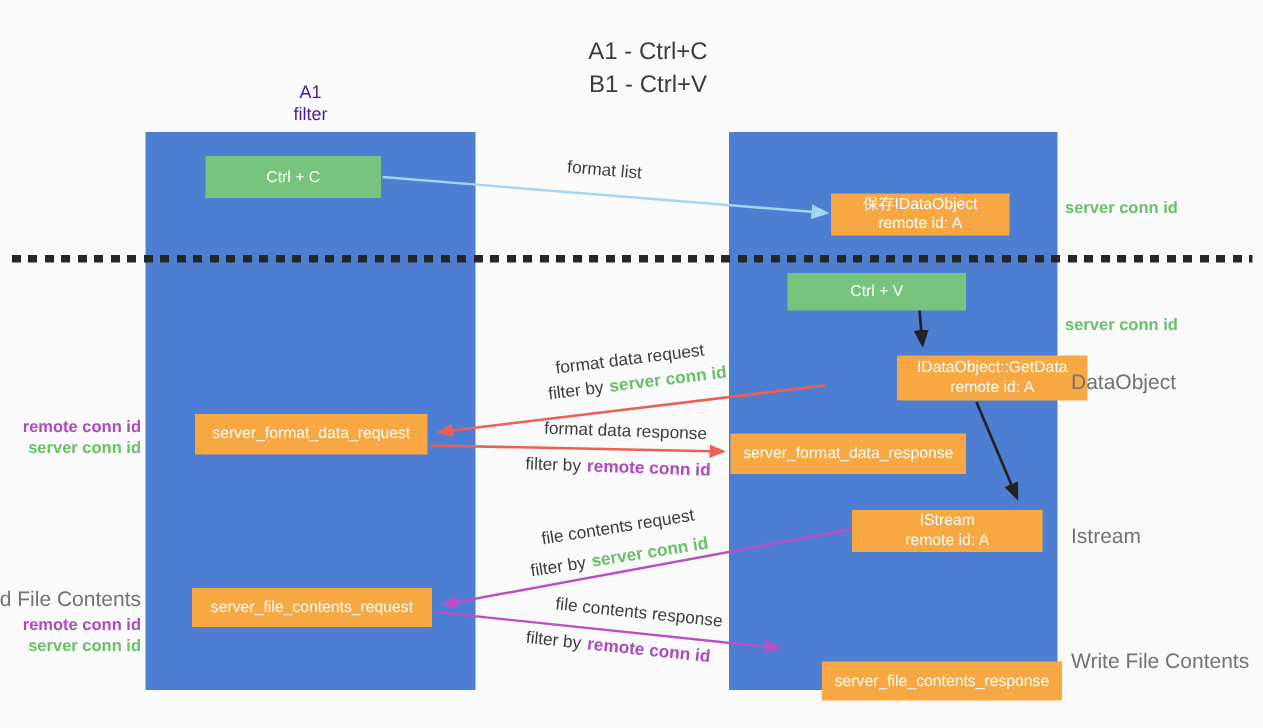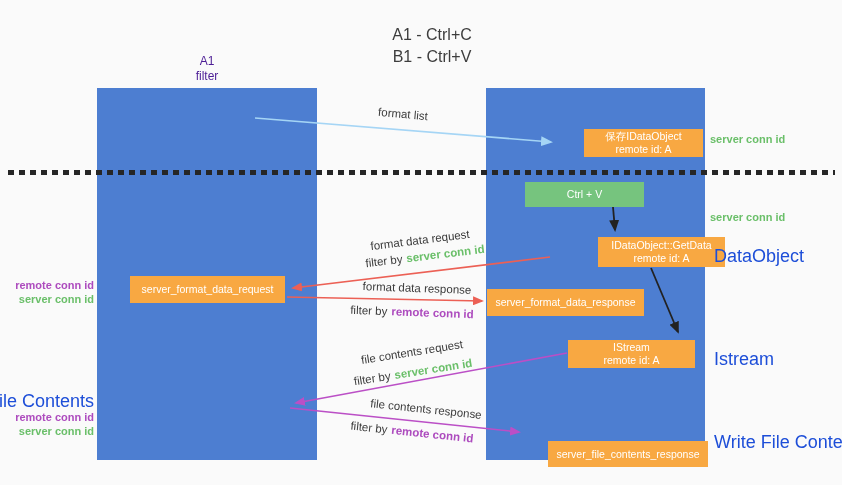--- a/index.html
+++ b/index.html
@@ -20,21 +20,21 @@
   .divider{position:absolute;left:8px;top:170px;width:827px;height:5px;
            background:repeating-linear-gradient(to right,#262626 0 6px,transparent 6px 11px);}
 
   .node{position:absolute;display:flex;flex-direction:column;align-items:center;
         justify-content:center;color:#fff;font-size:10.5px;line-height:13px;
         text-align:center;box-sizing:border-box;}
   .node.green{background:#76c47e;}
   .node.orange{background:#f8a842;}
 
   .arrow-label{position:absolute;white-space:nowrap;font-size:11.5px;color:#3c3c3c;}
-  .side-label{position:absolute;white-space:nowrap;font-size:18px;color:#1d4ed8;}
+  .side-label{position:absolute;white-space:nowrap;font-size:14px;color:#737373;}
   .side-label.stack{text-align:right;right:748px;} 
   .green-txt{color:#6abf69;font-weight:bold;}
   .purple-txt{color:#ad4bbe;font-weight:bold;}
   .gap{margin-left:4px;}
 
   svg.overlay{position:absolute;left:0;top:0;pointer-events:none;}
 </style>
 </head>
 <body>
 
@@ -48,22 +48,25 @@
   <div class="lane-header left">
     <div>A1</div>
     <div>filter</div>
   </div>
 
   <div class="lane left"></div>
   <div class="lane right"></div>
 
   <div class="divider"></div>
 
+  <div class="node green" style="left:137px;top:104px;width:117px;height:28px;">
+    <div>Ctrl + C</div>
+  </div>
 
-  <div class="node orange" style="left:554px;top:129px;width:119px;height:28px;margin-left:30px;">
+  <div class="node orange" style="left:554px;top:129px;width:119px;height:28px;">
     <div>保存IDataObject</div>
     <div>remote id: A</div>
   </div>
 
   <div class="node green" style="left:525px;top:182px;width:119px;height:25px;">
     <div>Ctrl + V</div>
   </div>
 
   <div class="node orange" style="left:550px;top:237px;width:127px;height:30px;margin-left:48px;">
     <div>IDataObject::GetData</div>
@@ -76,20 +79,23 @@
 
   <div class="node orange" style="left:130px;top:276px;width:155px;height:27px;">
     <div>server_format_data_request</div>
   </div>
 
   <div class="node orange" style="left:568px;top:340px;width:127px;height:28px;">
     <div>IStream</div>
     <div>remote id: A</div>
   </div>
 
+  <div class="node orange" style="left:128px;top:392px;width:160px;height:26px;">
+    <div>server_file_contents_request</div>
+  </div>
 
   <div class="node orange" style="left:548px;top:426px;width:160px;height:26px;margin-top:15px;">
     <div>server_file_contents_response</div>
   </div>
 
   <svg class="overlay" width="842" height="485">
     <defs>
       <marker id="mBlue" markerUnits="userSpaceOnUse" markerWidth="12" markerHeight="10" refX="10" refY="5" orient="auto">
           <path d="M0,0 L12,5 L0,10 Z" fill="#a5d5f5"></path>
         </marker>

